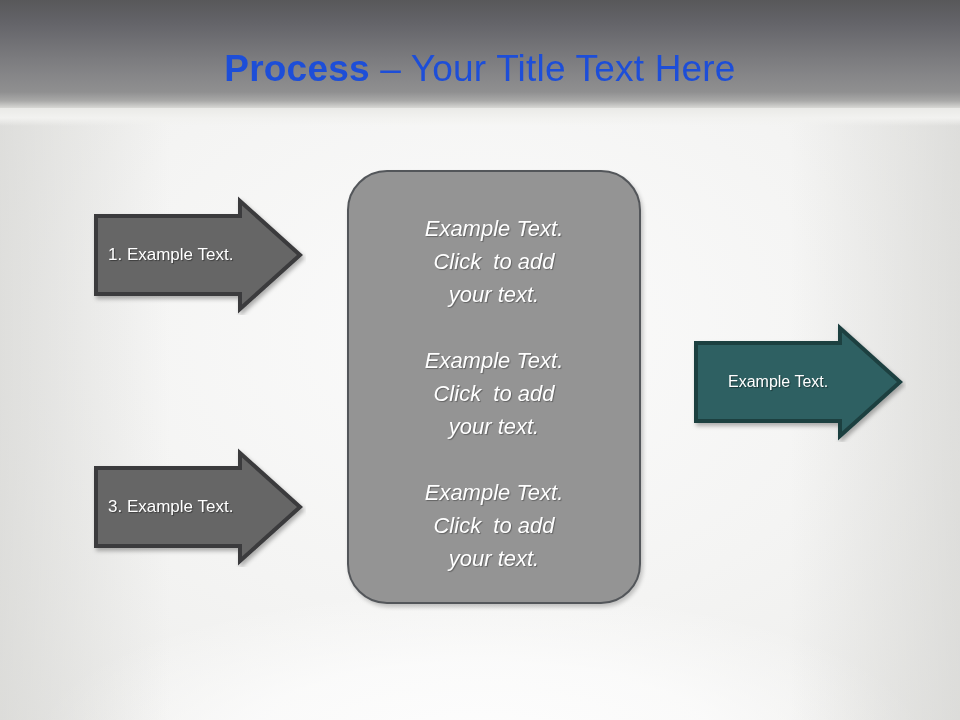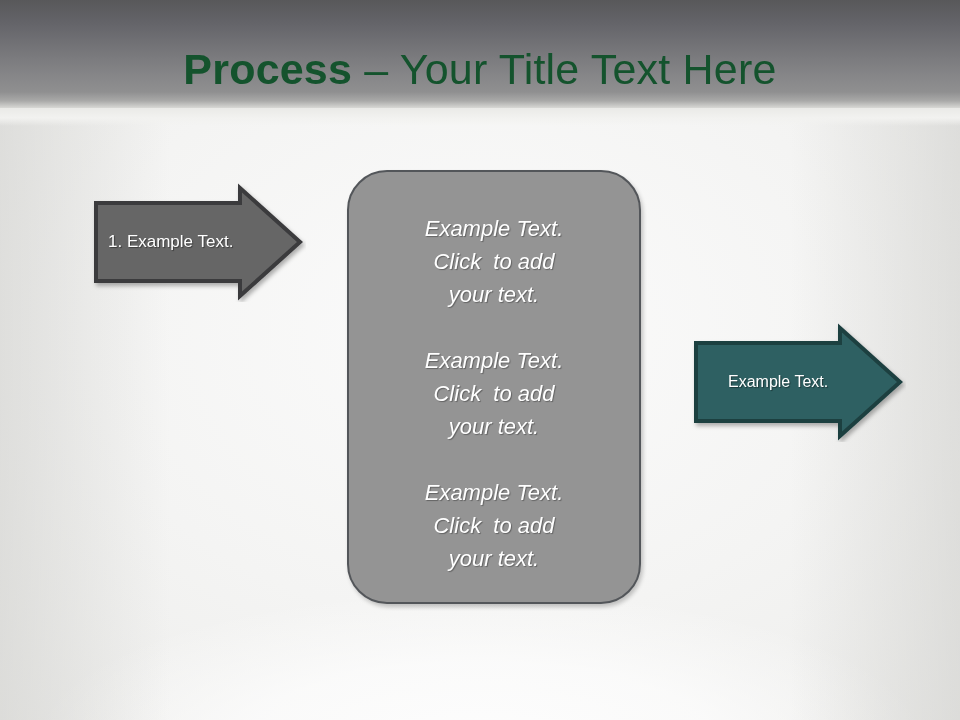--- a/index.html
+++ b/index.html
@@ -63,22 +63,22 @@
     position: absolute;
     left: 0; top: 108px;
     width: 960px; height: 18px;
     background: linear-gradient(to bottom, #eaeae7 0%, #f2f2f0 55%, rgba(242,242,240,0) 100%);
   }
   .title {
     position: absolute;
     left: 0; top: 48px;
     width: 960px;
     text-align: center;
-    color: #14532d;
-    font-size: 43px;
+    color: #1d4ed8;
+    font-size: 37px;
     line-height: 42px;
     letter-spacing: 0.2px;
     white-space: nowrap;
   }
   .title .t-strong { font-weight: 700; }
   .title .t-rest   { font-weight: 400; }
 
   
   .arrow {
     position: absolute;
@@ -93,21 +93,21 @@
 
   .arrow .arrow-label {
     position: absolute;
     color: #ffffff;
     font-size: 17px;
     line-height: 20px;
     white-space: nowrap;
     text-shadow: 1px 1px 1px rgba(0,0,0,0.42);
   }
 
-  .arrow-gray-1 { left: 90px; top: 182px; width: 216px; height: 120px; }
+  .arrow-gray-1 { left: 90px; top: 195px; width: 216px; height: 120px; }
   .arrow-gray-2 { left: 90px; top: 320px; width: 216px; height: 120px; }
   .arrow-gray-3 { left: 90px; top: 447px; width: 216px; height: 120px; }
   .arrow-gray-1 .arrow-label,
   .arrow-gray-2 .arrow-label,
   .arrow-gray-3 .arrow-label { left: 18px; top: 50px; }
 
   .arrow-teal { left: 690px; top: 322px; width: 216px; height: 120px; }
   .arrow-teal .arrow-label { left: 38px; top: 50px; font-size: 16px; }
 
   
@@ -160,20 +160,33 @@
             <feDropShadow dx="2" dy="3" stdDeviation="2" flood-color="#000000" flood-opacity="0.3"></feDropShadow>
           </filter>
         </defs>
         <polygon points="6,21 150,21 150,6 210,60 150,114 150,99 6,99" fill="#666666" stroke="#3a3a3c" stroke-width="4" stroke-linejoin="miter" filter="url(#shA1)"></polygon>
       </svg>
     </div>
     <div class="arrow-label">1. Example Text.</div>
   </div>
 
 
+  <div class="arrow arrow-gray-3">
+    <div class="shape">
+      <svg viewBox="0 0 216 120" preserveAspectRatio="none">
+        <defs>
+          <filter id="shA3" x="-20%" y="-20%" width="150%" height="150%">
+            <feDropShadow dx="2" dy="3" stdDeviation="2" flood-color="#000000" flood-opacity="0.3"></feDropShadow>
+          </filter>
+        </defs>
+        <polygon points="6,21 150,21 150,6 210,60 150,114 150,99 6,99" fill="#666666" stroke="#3a3a3c" stroke-width="4" stroke-linejoin="miter" filter="url(#shA3)"></polygon>
+      </svg>
+    </div>
+    <div class="arrow-label">3. Example Text.</div>
+  </div>
 
   <div class="center-panel">
 
     <div class="panel-block">
       <span class="panel-line">Example Text.</span>
       <span class="panel-line">Click  to add</span>
       <span class="panel-line">your text.</span>
     </div>
 
     <div class="panel-block">

